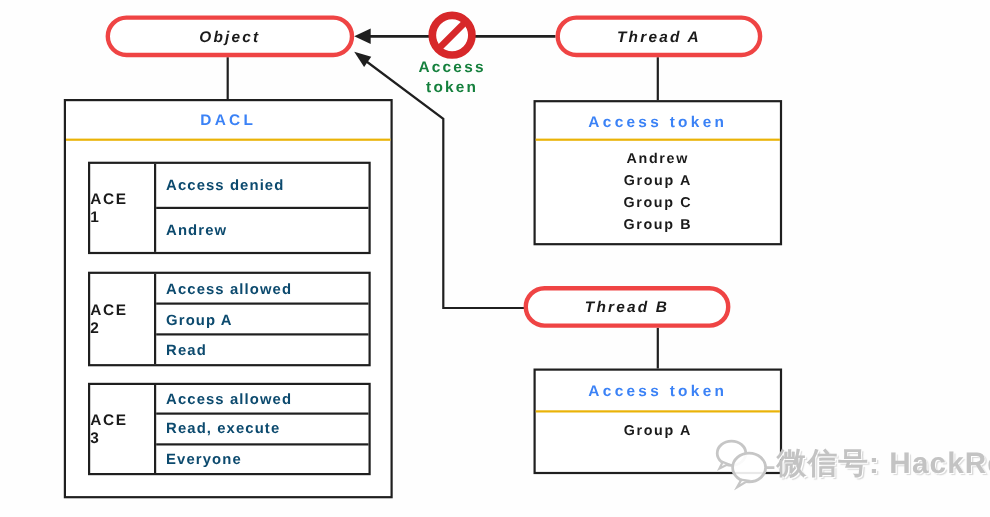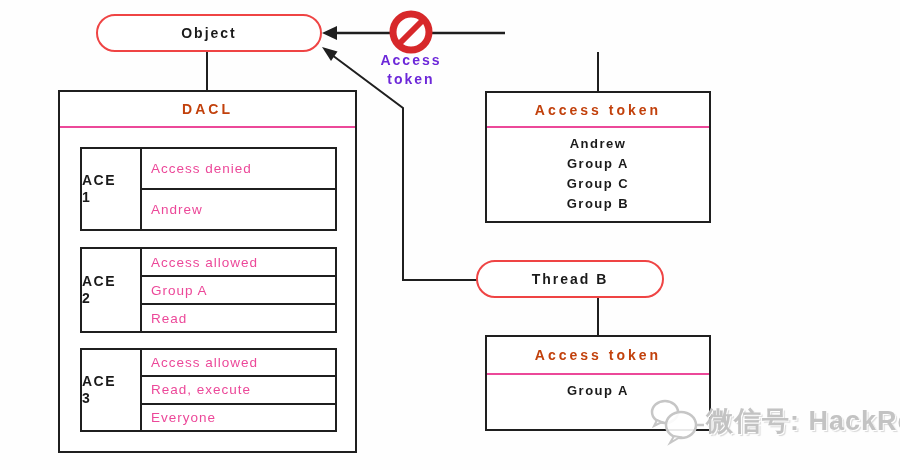--- a/index.html
+++ b/index.html
@@ -3,57 +3,57 @@
 <meta charset="utf-8">
 <style>
   * { margin:0; padding:0; box-sizing:border-box; }
   html,body { width:900px; height:470px; }
   body { font-family:"Liberation Sans","DejaVu Sans",sans-serif; background:#ffffff; }
   .canvas { position:relative; width:900px; height:470px; background:#fefefe; overflow:hidden; }
 
   .wires { position:absolute; left:0; top:0; width:900px; height:470px; pointer-events:none; }
 
   .stadium {
-    position:absolute; height:38px; border:2px solid #ef4444; border-radius:19px;
+    position:absolute; height:38px; border:4px solid #ef4444; border-radius:19px;
     background:#fff; display:flex; align-items:center; justify-content:center;
-    font-size:14px; font-weight:bold; letter-spacing:2px; color:#1a1a1a; z-index:3;
+    font-size:14px; font-weight:bold; letter-spacing:2px; color:#1a1a1a; z-index:3;font-style:italic;
   }
 
   .panel {
     position:absolute; border:2px solid #1f1f1f; background:#fff; z-index:2;
   }
   .panel-header {
-    border-bottom:2px solid #ec4899; display:flex; align-items:center; justify-content:center;
-    font-size:14px; font-weight:bold; letter-spacing:3px; color:#c2410c;
+    border-bottom:2px solid #eab308; display:flex; align-items:center; justify-content:center;
+    font-size:14px; font-weight:bold; letter-spacing:3px; color:#3b82f6;
   }
   .member-list { padding-top:6px; text-align:center; font-size:13px; font-weight:bold;
     letter-spacing:1.5px; color:#1a1a1a; }
   .member-list div { line-height:20px; }
 
   .ace-table {
     position:absolute; left:80px; width:257px; border:2px solid #1f1f1f; background:#fff;
     display:flex; z-index:3;
   }
   .ace-id {
     width:60px; border-right:2px solid #1f1f1f; display:flex; flex-direction:column;
     align-items:flex-start; justify-content:center; font-size:14px; font-weight:bold;
     letter-spacing:1.5px; color:#1a1a1a; line-height:17px;
   }
   .ace-rows { flex:1; display:flex; flex-direction:column; }
   .ace-row {
     flex:1; display:flex; align-items:center; padding-left:9px;
-    font-size:13.5px; font-weight:normal; letter-spacing:1px; color:#ec4899;
+    font-size:13.5px; font-weight:bold; letter-spacing:1px; color:#0c4a6e;
     border-bottom:2px solid #1f1f1f;
   }
   .ace-row:last-child { border-bottom:none; }
 
   .denied-badge { position:absolute; left:389px; top:10px; width:44px; height:44px; z-index:4; }
   .denied-label {
     position:absolute; left:361px; top:51px; width:100px; text-align:center;
-    font-size:14px; font-weight:bold; letter-spacing:2px; color:#6d28d9; line-height:19px; z-index:4;
+    font-size:14px; font-weight:bold; letter-spacing:2px; color:#15803d; line-height:19px; z-index:4;
   }
 
   .watermark { position:absolute; left:648px; top:396px; display:flex; align-items:center; z-index:6; }
   .wm-icon { width:58px; height:50px; }
   .wm-text {
     font-size:27px; font-weight:bold; color:#c3c3c3; letter-spacing:1px;
     text-shadow:1px 1px 0 #ffffff, 2px 2px 1px rgba(170,170,170,0.45);
     white-space:nowrap;
   }
 </style>
@@ -77,20 +77,23 @@
     <polygon points="322,47 337.5,51.5 331,61" fill="#1f1f1f"></polygon>
 
     <line x1="207" y1="231" x2="207" y2="249" stroke="#1f1f1f" stroke-width="2"></line>
     <line x1="207" y1="333" x2="207" y2="350" stroke="#1f1f1f" stroke-width="2"></line>
   </svg>
 
   <div class="stadium" style="left:96px; top:14px; width:226px;">
     <span>Object</span>
   </div>
 
+  <div class="stadium" style="left:505px; top:14px; width:188px;">
+    <span>Thread A</span>
+  </div>
 
   <div class="stadium" style="left:476px; top:260px; width:188px;">
     <span>Thread B</span>
   </div>
 
   <svg class="denied-badge" viewBox="0 0 44 44">
     <circle cx="22" cy="22" r="18" fill="#ffffff" stroke="#d7282a" stroke-width="7"></circle>
     <line x1="10.5" y1="33.5" x2="33.5" y2="10.5" stroke="#d7282a" stroke-width="6"></line>
   </svg>
   <div class="denied-label">

